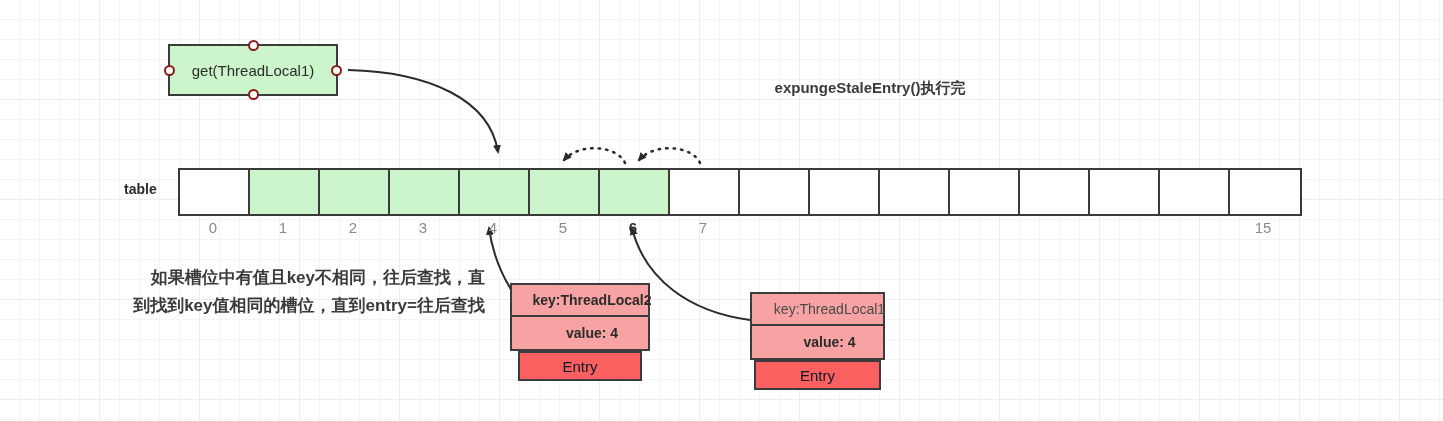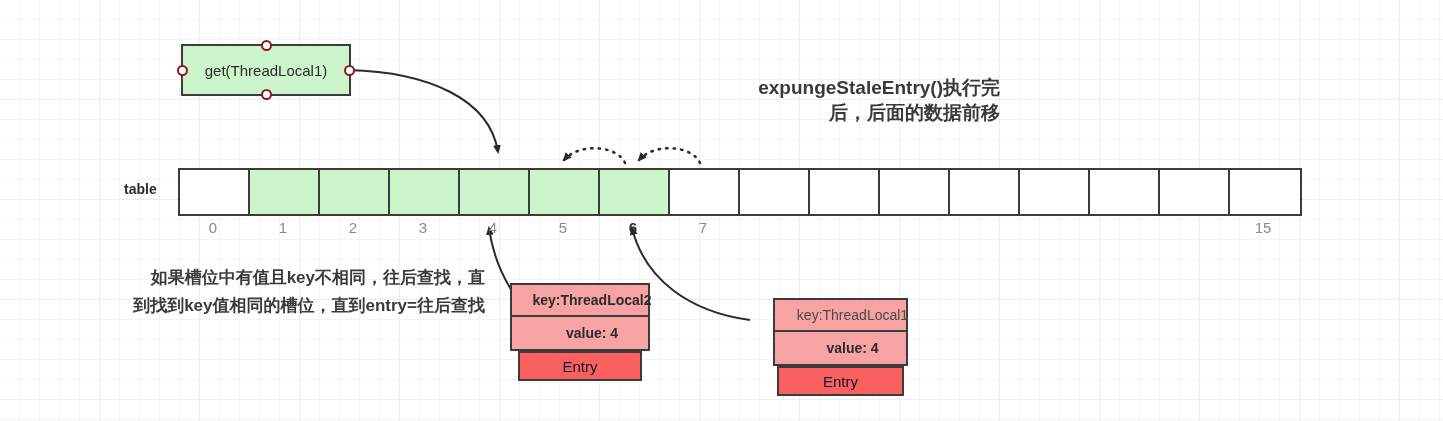--- a/index.html
+++ b/index.html
@@ -37,21 +37,21 @@
     left: 0;
     top: 0;
     width: 1443px;
     height: 421px;
     pointer-events: none;
   }
 
   
   .call-box {
     position: absolute;
-    left: 181px;
+    left: 168px;
     top: 44px;
     width: 170px;
     height: 52px;
     background-color: #ccf5cc;
     border: 2px solid #3b3b3b;
     box-sizing: border-box;
     display: flex;
     align-items: center;
     justify-content: center;
   }
@@ -70,25 +70,25 @@
     box-sizing: border-box;
   }
   .anchor-top    { left: 50%; top: -6px;  margin-left: -5.5px; }
   .anchor-bottom { left: 50%; bottom: -6px; margin-left: -5.5px; }
   .anchor-left   { top: 50%; left: -6px;  margin-top: -5.5px; }
   .anchor-right  { top: 50%; right: -6px; margin-top: -5.5px; }
 
   
   .title-note {
     position: absolute;
-    left: 700px;
+    left: 720px;
     top: 75px;
     width: 300px;
-    text-align: right;
-    font-size: 19px;
+    text-align: center;
+    font-size: 15px;
     font-weight: bold;
     line-height: 25px;
     color: #3a3a3a;
   }
 
   
   .table-label {
     position: absolute;
     left: 124px;
     top: 181px;
@@ -171,21 +171,21 @@
     display: flex;
     align-items: center;
     justify-content: center;
     font-size: 15px;
     color: #0f172a;
   }
   .bold-text { font-weight: bold; }
   .plain-text { font-weight: normal; color: #4a4a4a; }
 
   .entry-left  { left: 510px; top: 283px; width: 140px; }
-  .entry-right { left: 750px; top: 298px; width: 135px; margin-left: 23px; }
+  .entry-right { left: 750px; top: 292px; width: 135px; }
   .entry-left .entry-footer  { margin-left: 8px; width: 124px; }
   .entry-right .entry-footer { margin-left: 4px; width: 127px; }
 </style>
 </head>
 <body>
 
 <div id="canvas">
 
   <svg id="edges" viewBox="0 0 1443 421" xmlns="http://www.w3.org/2000/svg">
     <defs>
@@ -211,21 +211,20 @@
   <div class="call-box">
     <span class="call-box-label">get(ThreadLocal1)</span>
     <span class="anchor anchor-top"></span>
     <span class="anchor anchor-bottom"></span>
     <span class="anchor anchor-left"></span>
     <span class="anchor anchor-right"></span>
   </div>
 
   <div class="title-note">
     <div>expungeStaleEntry()执行完</div>
-    <div>后，后面的数据前移</div>
   </div>
 
   <div class="table-label">table</div>
 
   <div class="table-row" id="table-row">
       <div class="cell"></div>
       <div class="cell filled"></div>
       <div class="cell filled"></div>
       <div class="cell filled"></div>
       <div class="cell filled"></div>

